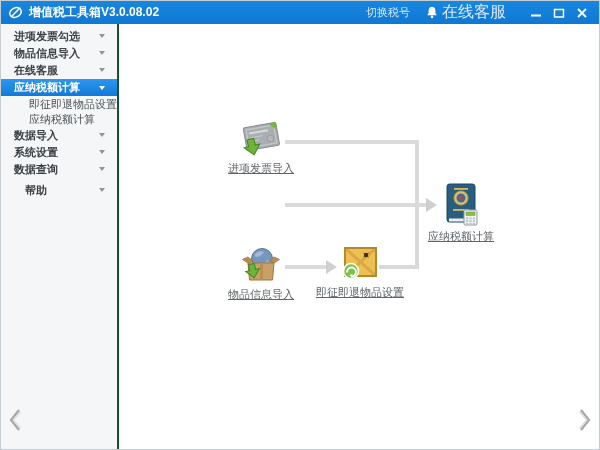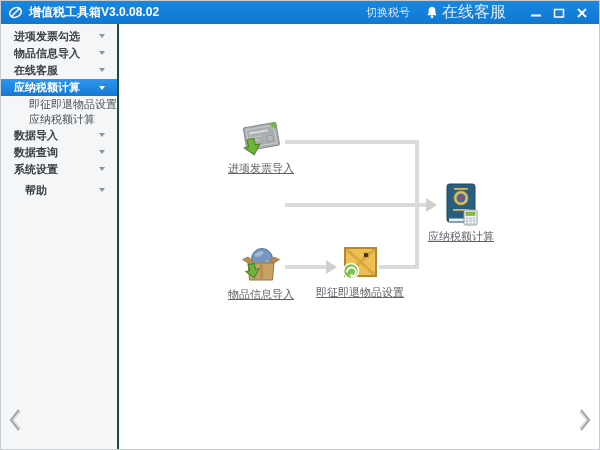--- a/index.html
+++ b/index.html
@@ -104,25 +104,25 @@
       <span>即征即退物品设置</span>
     </div>
     <div class="side-sub">
       <span>应纳税额计算</span>
     </div>
     <div class="side-item">
       <span>数据导入</span>
       <span class="caret"></span>
     </div>
     <div class="side-item">
+      <span>系统设置</span>
+      <span class="caret"></span>
+    </div>
+    <div class="side-item">
       <span>数据查询</span>
-      <span class="caret"></span>
-    </div>
-    <div class="side-item">
-      <span>系统设置</span>
       <span class="caret"></span>
     </div>
     <div class="side-item help">
       <span>帮助</span>
       <span class="caret"></span>
     </div>
   </div>
 
   <div class="main"></div>
 

